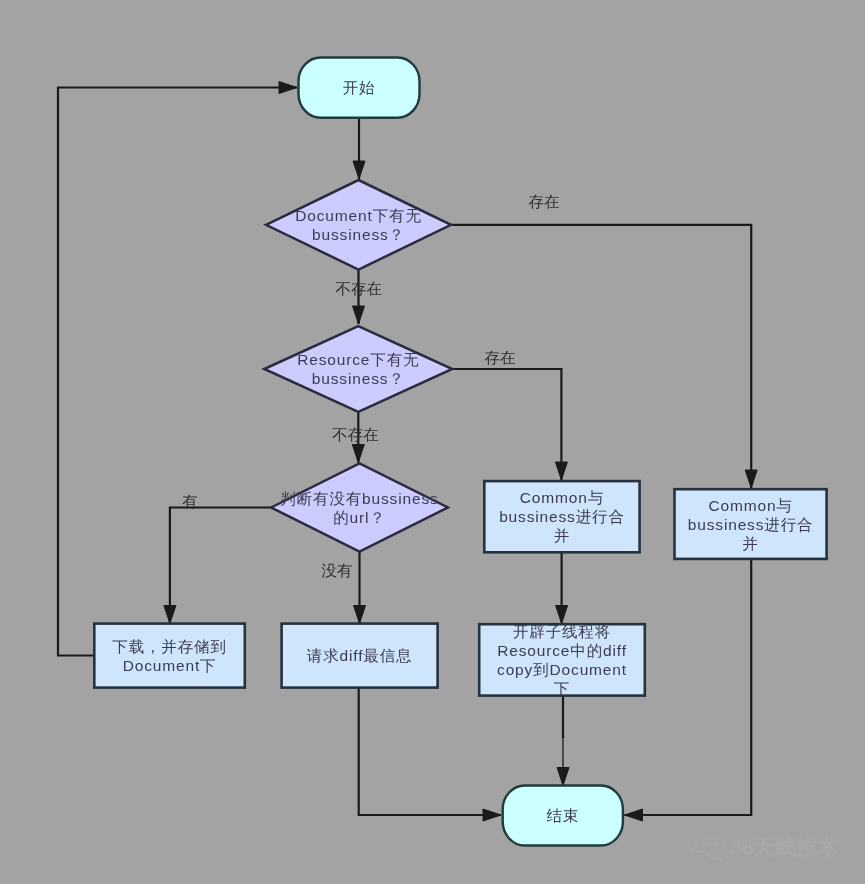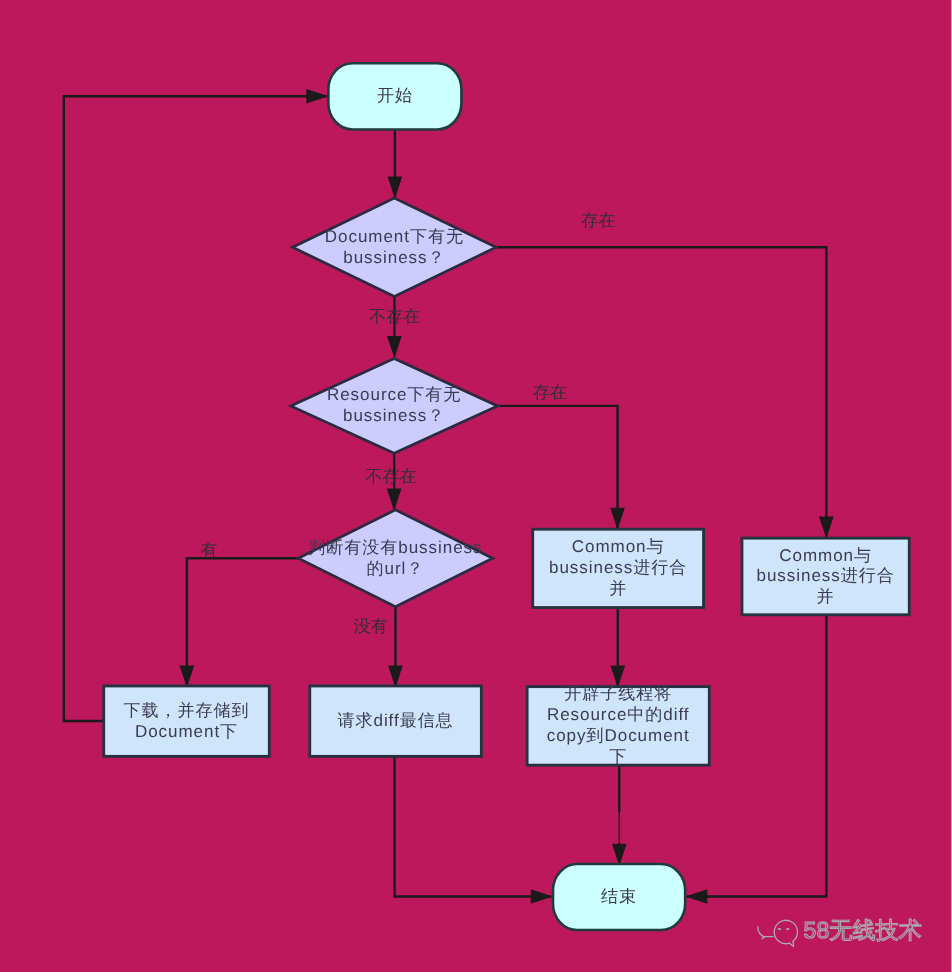--- a/index.html
+++ b/index.html
@@ -13,21 +13,21 @@
           font-size:15.5px;letter-spacing:0.85px;text-anchor:middle;
           dominant-baseline:central;}
   .elabel{font-family:"Liberation Sans","DejaVu Sans",sans-serif;
           font-size:15.5px;text-anchor:middle;dominant-baseline:central;}
   .wmtext{font-family:"Liberation Sans","DejaVu Sans",sans-serif;
           font-size:21px;dominant-baseline:central;}
 </style>
 </head>
 <body>
 
-<div id="canvas" style="background: #be185d;">
+<div id="canvas" style="background: #a3a3a3;">
 <svg id="flow" width="865" height="884" viewBox="0 0 865 884">
 
   <g>
     <g>
           <path d="M 245 655.5 L 58 655.5 L 58 87.5 L 297 87.5" fill="none" stroke="#1a1a1a" stroke-width="2.2" stroke-linecap="butt" stroke-linejoin="miter"></path>
           <path d="M 297 87.5 L 279 93.5 L 279 81.5 Z" fill="#1a1a1a" stroke="#1a1a1a" stroke-width="1" stroke-linejoin="miter"></path>
         </g>
     <g>
           <path d="M 359 117.7 L 359 179" fill="none" stroke="#1a1a1a" stroke-width="2.2" stroke-linecap="butt" stroke-linejoin="miter"></path>
           <path d="M 359 179 L 353 161 L 365 161 Z" fill="#1a1a1a" stroke="#1a1a1a" stroke-width="1" stroke-linejoin="miter"></path>

